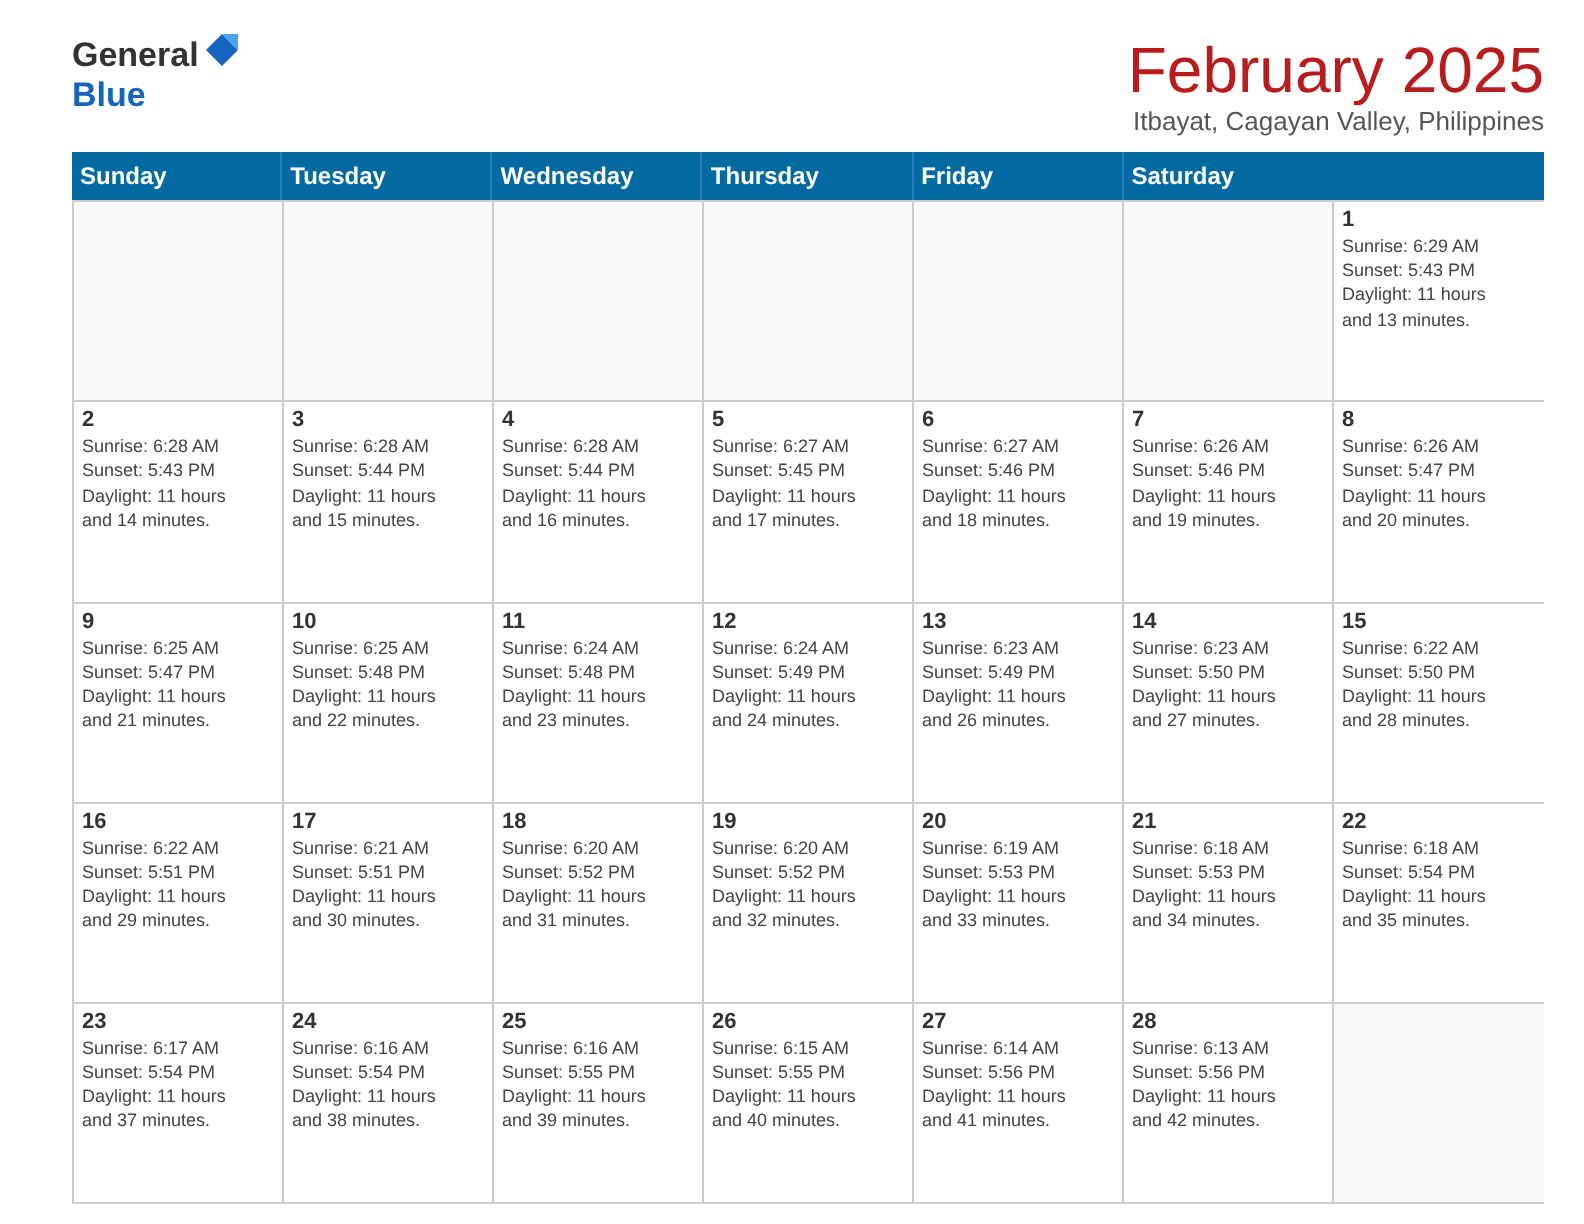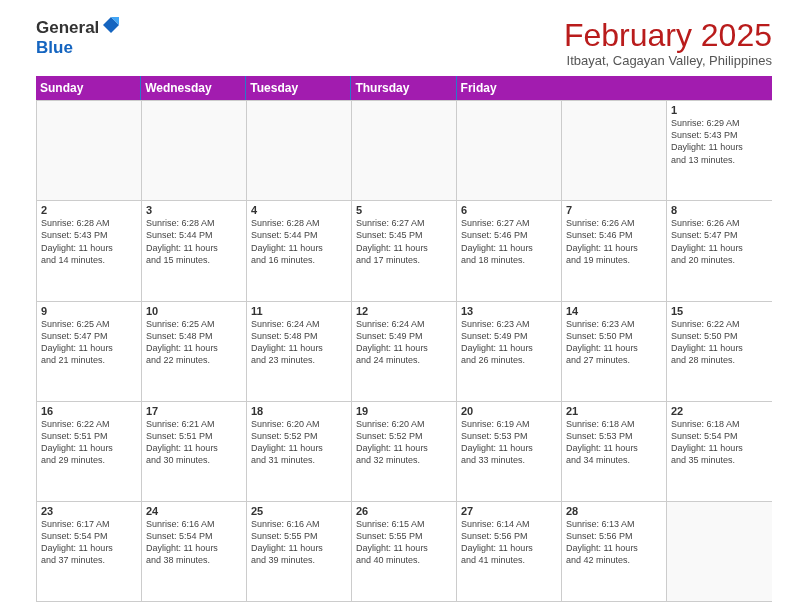--- a/index.html
+++ b/index.html
@@ -47,21 +47,21 @@
       color: #555;
     }
     .calendar {
       flex: 1;
       display: flex;
       flex-direction: column;
     }
     .cal-header {
       display: grid;
       grid-template-columns: repeat(7, 1fr);
-      background: #a21caf;
+      background: #0369a1;
     }
     .cal-header-cell {
       color: #fff;
       font-size: 12px;
       font-weight: bold;
       padding: 5px 4px;
       text-align: left;
       border-right: 1px solid #2979c9;
     }
     .cal-header-cell:last-child { border-right: none; }
@@ -121,24 +121,25 @@
     </div>
     <div class="title-area">
       <div class="month-year">February 2025</div>
       <div class="location">Itbayat, Cagayan Valley, Philippines</div>
     </div>
   </div>
 
   <div class="calendar">
     <div class="cal-header">
     <div class="cal-header-cell">Sunday</div>
+        <div class="cal-header-cell">Tuesday</div>
         <div class="cal-header-cell">Wednesday</div>
-        <div class="cal-header-cell">Tuesday</div>
         <div class="cal-header-cell">Thursday</div>
         <div class="cal-header-cell">Friday</div>
+        <div class="cal-header-cell">Saturday</div>
       </div>
     <div class="cal-body">
     <div class="cal-row">
           <div class="cal-cell empty"></div>
           <div class="cal-cell empty"></div>
           <div class="cal-cell empty"></div>
           <div class="cal-cell empty"></div>
           <div class="cal-cell empty"></div>
           <div class="cal-cell empty"></div>
           <div class="cal-cell">

